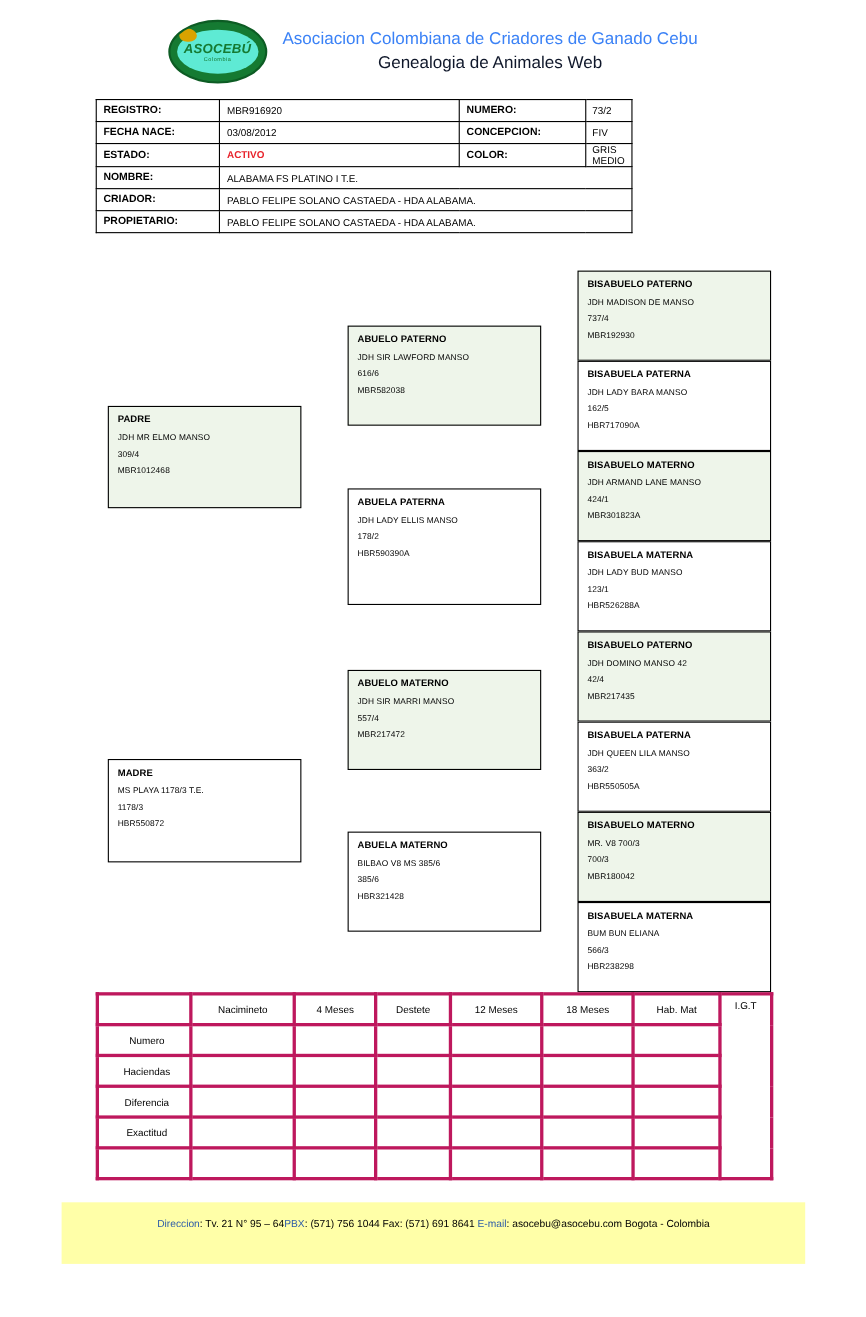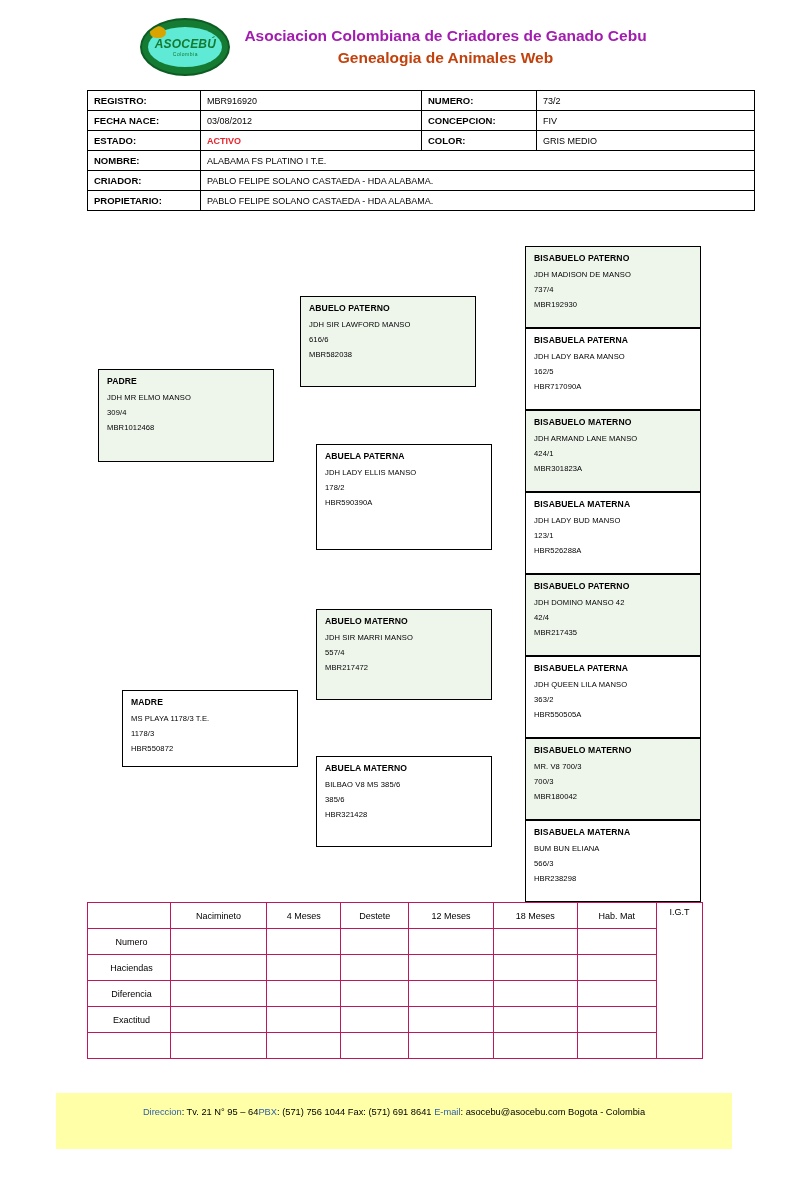--- a/index.html
+++ b/index.html
@@ -76,37 +76,37 @@
     width: 16px;
     height: 12px;
     background: #d9a300;
     border-radius: 40% 60% 50% 50%;
   }
   .title-block {
     text-align: center;
   }
   .title-line1 {
     font-size: 15.5px;
-    font-weight: bold;
-    color: #a21caf;
+    font-weight: normal;
+    color: #3b82f6;
     line-height: 1.45;
   }
   .title-line2 {
     font-size: 15.5px;
-    font-weight: bold;
-    color: #c2410c;
+    font-weight: normal;
+    color: #0f172a;
     line-height: 1.45;
   }
 
   
   .info-table {
     position: absolute;
     left: 87px;
     top: 90px;
-    width: 668px;
+    width: 488px;
     border-collapse: collapse;
     font-size: 9.5px;
     padding-left: 27px;
   }
   .info-table td {
     border: 1px solid #000;
     height: 19px;
     padding: 0 6px;
     vertical-align: middle;
   }
@@ -152,21 +152,21 @@
   
   .meas-table {
     position: absolute;
     left: 87px;
     top: 902px;
     width: 616px;
     border-collapse: collapse;
     font-size: 9px;
   }
   .meas-table th, .meas-table td {
-    border: 1px solid #be185d;
+    border: 3px solid #be185d;
     height: 23px;
     text-align: center;
     vertical-align: middle;
     font-weight: normal;
   }
   .meas-table th {
     font-size: 9px;
   }
   .meas-table td.rowlbl {
     text-align: center;
@@ -249,28 +249,28 @@
   </tbody>
     </table>
 
   <div class="ped" style="left:98px; top:369px; width:176px; height:93px;">
     <div class="ped-title">PADRE</div>
     <div class="ped-line">JDH MR ELMO MANSO</div>
     <div class="ped-line">309/4</div>
     <div class="ped-line">MBR1012468</div>
   </div>
 
-  <div class="ped white" style="left:122px; top:690px; width:176px; height:77px;">
+  <div class="ped white" style="left:98px; top:690px; width:176px; height:94px;">
     <div class="ped-title">MADRE</div>
     <div class="ped-line">MS  PLAYA 1178/3 T.E.</div>
     <div class="ped-line">1178/3</div>
     <div class="ped-line">HBR550872</div>
   </div>
 
-  <div class="ped" style="left:300px; top:296px; width:176px; height:91px;">
+  <div class="ped" style="left:316px; top:296px; width:176px; height:91px;">
     <div class="ped-title">ABUELO PATERNO</div>
     <div class="ped-line">JDH SIR LAWFORD MANSO</div>
     <div class="ped-line">616/6</div>
     <div class="ped-line">MBR582038</div>
   </div>
 
   <div class="ped white" style="left:316px; top:444px; width:176px; height:106px;">
     <div class="ped-title">ABUELA PATERNA</div>
     <div class="ped-line">JDH LADY ELLIS MANSO</div>
     <div class="ped-line">178/2</div>

